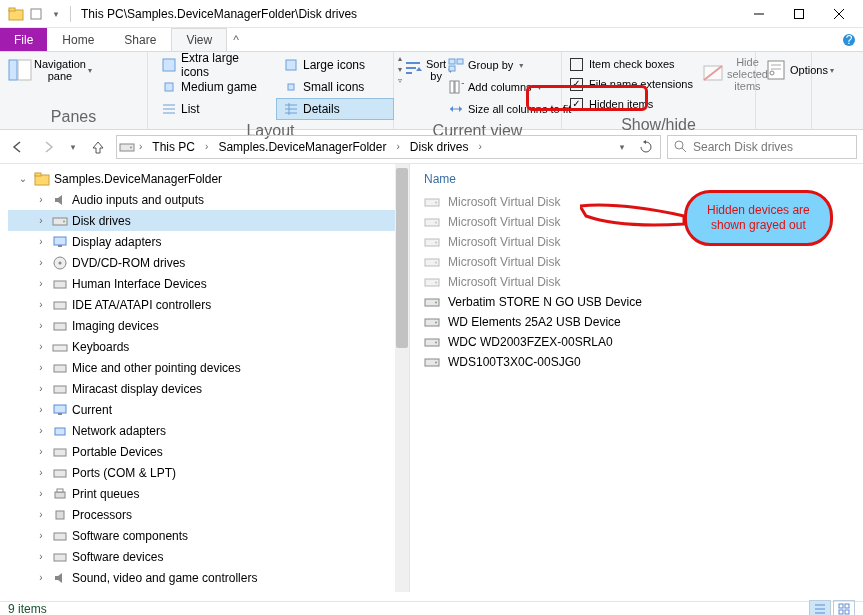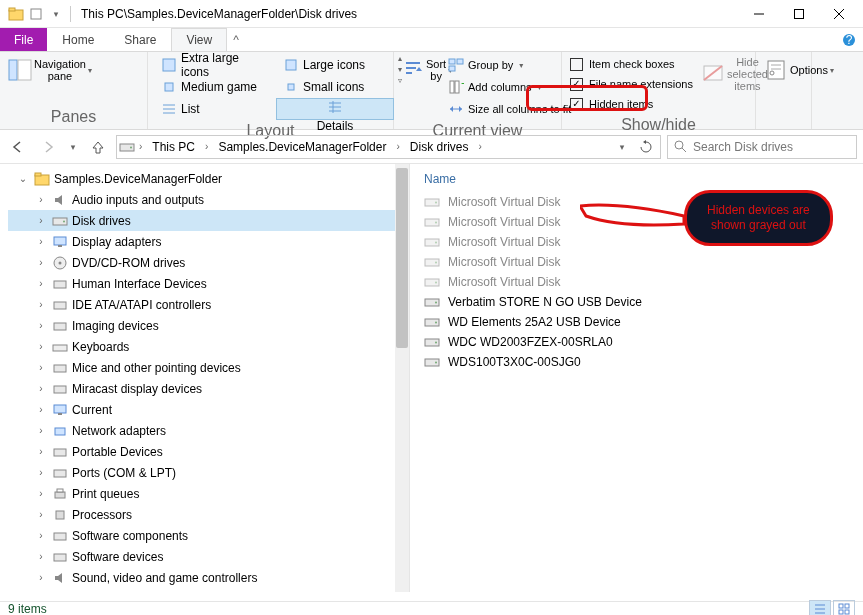--- a/index.html
+++ b/index.html
@@ -31,21 +31,21 @@
 .bigbtn .ic { width: 28px; height: 28px; display:flex;align-items:center;justify-content:center; }
 .bigbtn .lbl { font-size: 11px; text-align: center; line-height: 1.1; white-space: pre-line; }
 .bigbtn .drop { font-size: 8px; color: #666; }
 
 .smallrow { display: flex; align-items: center; gap: 4px; height: 22px; padding: 0 4px; }
 .smallrow .ic { width: 16px; height: 16px; display:flex;align-items:center;justify-content:center; }
 .smallrow .lbl { font-size: 11px; white-space:nowrap;}
 .listcol { display: flex; flex-direction: column; gap: 0; }
 
 .layout-opt { display:flex;align-items:center;gap:4px;height:22px;padding:0 6px;width:118px; border:1px solid transparent;}
-.layout-opt.sel { background:#cde6f7;border:1px solid #92c0e0;flex-direction:column; }
+.layout-opt.sel { background:#cde6f7;border:1px solid #92c0e0; }
 .layout-opt .ic{width:16px;height:16px;display:flex;align-items:center;justify-content:center;}
 
 .chkrow { display:flex;align-items:center;gap:6px;height:20px;padding:0 2px; }
 .chkbox { width:13px;height:13px;border:1px solid #333;display:flex;align-items:center;justify-content:center;font-size:10px;line-height:1; }
 .chkrow .lbl{font-size:11px;white-space:nowrap;}
 
 .redbox { position:absolute; border:3px solid #d11; border-radius:6px; pointer-events:none; }
 
 
 .navrow { height: 34px; display: flex; align-items: center; gap: 6px; padding: 0 6px; border-bottom: 1px solid #e5e5e5; }
@@ -79,21 +79,21 @@
 .filerow.gray .ic { opacity:.55; }
 
 
 .status { position:absolute; bottom:0; left:0; right:0; height:14px; border-top:1px solid #e5e5e5; display:flex; align-items:center; padding:0 8px; color:#14532d; font-size:12px; }
 .status .viewbtns{margin-left:auto;display:flex;gap:2px;}
 .status .vb{width:22px;height:18px;border:1px solid #bcd; display:flex;align-items:center;justify-content:center;}
 .status .vb.sel{background:#cde6f7;}
 
 
 .callout { position:absolute; display:flex; align-items:center; }
-.callout-bubble { background:#0f172a; border:3px solid #d11; border-radius:26px; padding:10px 20px; color:#d11; font-size:15px; text-align:center; line-height:1.25; }
+.callout-bubble { background:#7dd3fc; border:3px solid #d11; border-radius:26px; padding:10px 20px; color:#d11; font-size:15px; text-align:center; line-height:1.25; }
 .callout svg { flex-shrink:0; }
 
 .svgico { display:block; }
 </style>
 </head>
 <body>
 
 <div class="titlebar">
   <div class="qat">
     <span class="qicon">

